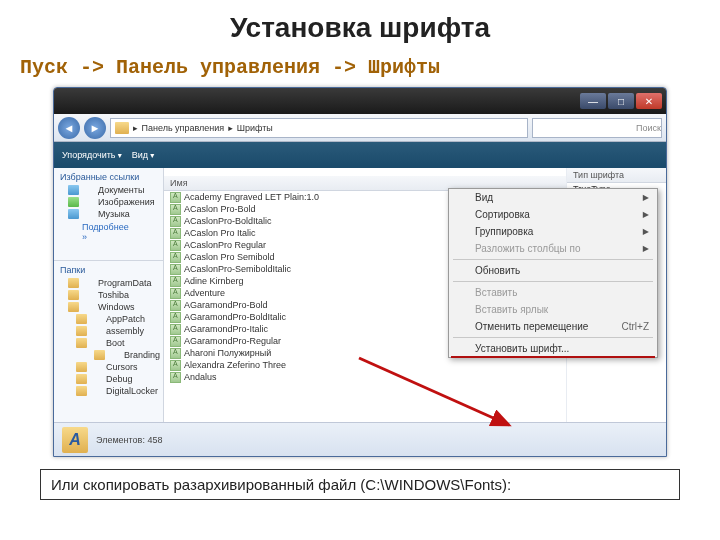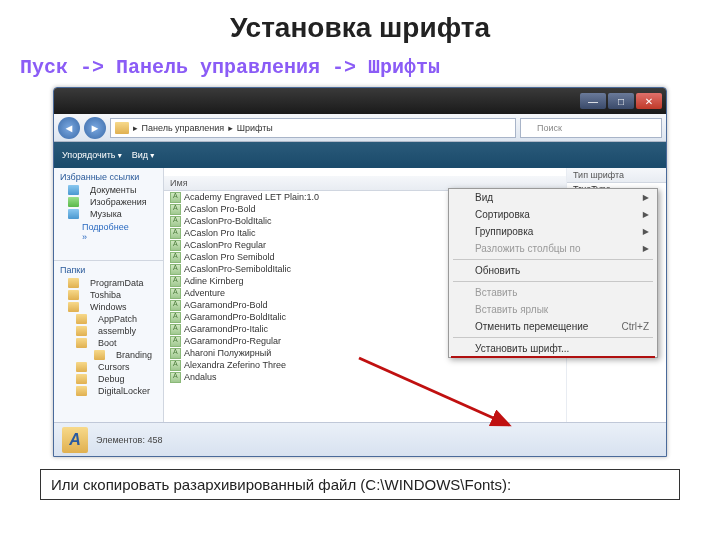--- a/index.html
+++ b/index.html
@@ -1,34 +1,34 @@
 <!DOCTYPE html>
 <html><head>
 <meta charset="utf-8">
 <style>
   * { box-sizing: border-box; margin: 0; padding: 0; }
   body { font-family: Arial, sans-serif; width: 720px; height: 540px; background: #fff; position: relative; }
   .slide-title { text-align: center; font-size: 28px; font-weight: bold; margin-top: 12px; color: #222; }
-  .breadcrumb-text { font-family: "Courier New", monospace; font-size: 20px; font-weight: bold; color: #8b5cf6; margin: 12px 0 8px 20px; }
+  .breadcrumb-text { font-family: "Courier New", monospace; font-size: 20px; font-weight: bold; color: #a16207; margin: 12px 0 8px 20px; }
   .window { width: 614px; height: 370px; margin: 0 auto; border: 1px solid #4a6a9a; background: linear-gradient(#dfe8f7,#cfdaee); border-radius: 4px 4px 0 0; position: relative; overflow: hidden; box-shadow: 0 0 4px rgba(0,0,0,0.3); }
   .titlebar { height: 26px; background: linear-gradient(#3a3a3a,#1a1a1a); display: flex; justify-content: flex-end; align-items: center; padding: 0 4px; }
   .titlebar .btn { width: 26px; height: 16px; margin-left: 2px; border-radius: 2px; display: flex; align-items: center; justify-content: center; color: #fff; font-size: 10px; }
   .btn-min, .btn-max { background: linear-gradient(#6a7a9a,#3a4a6a); }
   .btn-close { background: linear-gradient(#e0706a,#c03a2a); width: 40px; }
   .navbar { height: 28px; background: linear-gradient(#f5f7fa,#dde5f0); display: flex; align-items: center; padding: 0 4px; gap: 4px; border-bottom: 1px solid #b0b8c8; }
   .nav-btn { width: 22px; height: 22px; border-radius: 50%; background: radial-gradient(#7aa8e0,#3a6aa8); display: flex; align-items: center; justify-content: center; color: #fff; font-size: 11px; }
   .address { flex: 1; background: #fff; height: 20px; border: 1px solid #a8b4c8; display: flex; align-items: center; font-size: 9px; color: #333; padding: 0 4px; gap: 4px; filter: blur(0.4px); }
   .address .folder-icon { width: 14px; height: 12px; background: linear-gradient(#f7d98a,#e0b050); border-radius: 1px; }
-  .searchbox { width: 142px; background: #fff; height: 20px; border: 1px solid #a8b4c8; display: flex; align-items: center; padding: 0 16px; font-size: 9px; color: #888; filter: blur(0.4px); }
+  .searchbox { width: 130px; background: #fff; height: 20px; border: 1px solid #a8b4c8; display: flex; align-items: center; padding: 0 0; font-size: 9px; color: #888; filter: blur(0.4px); justify-content: flex-end; }
   .toolbar { height: 26px; background: linear-gradient(#2a5a7a,#1a4a6a); display: flex; align-items: center; padding: 0 8px; gap: 10px; color: #fff; font-size: 9px; filter: blur(0.4px); }
   .toolbar span::after { content: " ▾"; font-size: 8px; }
   .body { display: flex; height: calc(100% - 26px - 28px - 26px - 34px); background: #fff; }
   .sidebar { width: 110px; border-right: 1px solid #d0d6e0; font-size: 9px; overflow: hidden; background: #f5f8fc; }
   .sidebar .section-h { color: #2a5a9a; padding: 4px 6px 2px; font-size: 9px; filter: blur(0.5px); }
-  .sidebar .item { display: flex; align-items: center; gap: 11px; padding: 1px 6px 1px 14px; color: #333; filter: blur(0.4px); white-space: nowrap; }
+  .sidebar .item { display: flex; align-items: center; gap: 19px; padding: 1px 6px 1px 14px; color: #333; filter: blur(0.4px); white-space: nowrap; }
   .sidebar .fico { width: 11px; height: 10px; background: linear-gradient(#f7d98a,#e0b050); border-radius: 1px; flex-shrink: 0; }
   .sidebar .fico.blue { background: linear-gradient(#8ac8f0,#4a98d0); }
   .sidebar .fico.green { background: linear-gradient(#9ae08a,#5ab84a); }
   .sidebar .more { color: #2a6ac0; padding: 2px 28px; font-size: 9px; }
   .filepane { flex: 1; display: flex; font-size: 9px; position: relative; }
   .file-col { flex: 1; padding-top: 8px; }
   .col-h { font-weight: normal; color: #555; padding: 2px 6px; background: linear-gradient(#f5f7fa,#e8ecf2); border-bottom: 1px solid #d0d6e0; font-size: 9px; }
   .file-row { display: flex; align-items: center; gap: 3px; padding: 0.5px 6px; color: #333; filter: blur(0.5px); white-space: nowrap; overflow: hidden; }
   .file-row .fico2 { width: 11px; height: 11px; background: linear-gradient(#cfe8c0,#a0c890); border: 1px solid #8ab878; flex-shrink: 0; position: relative; }
   .file-row .fico2::before { content: "A"; position: absolute; font-size: 7px; color: #4a7a3a; left: 2px; top: -1px; }

